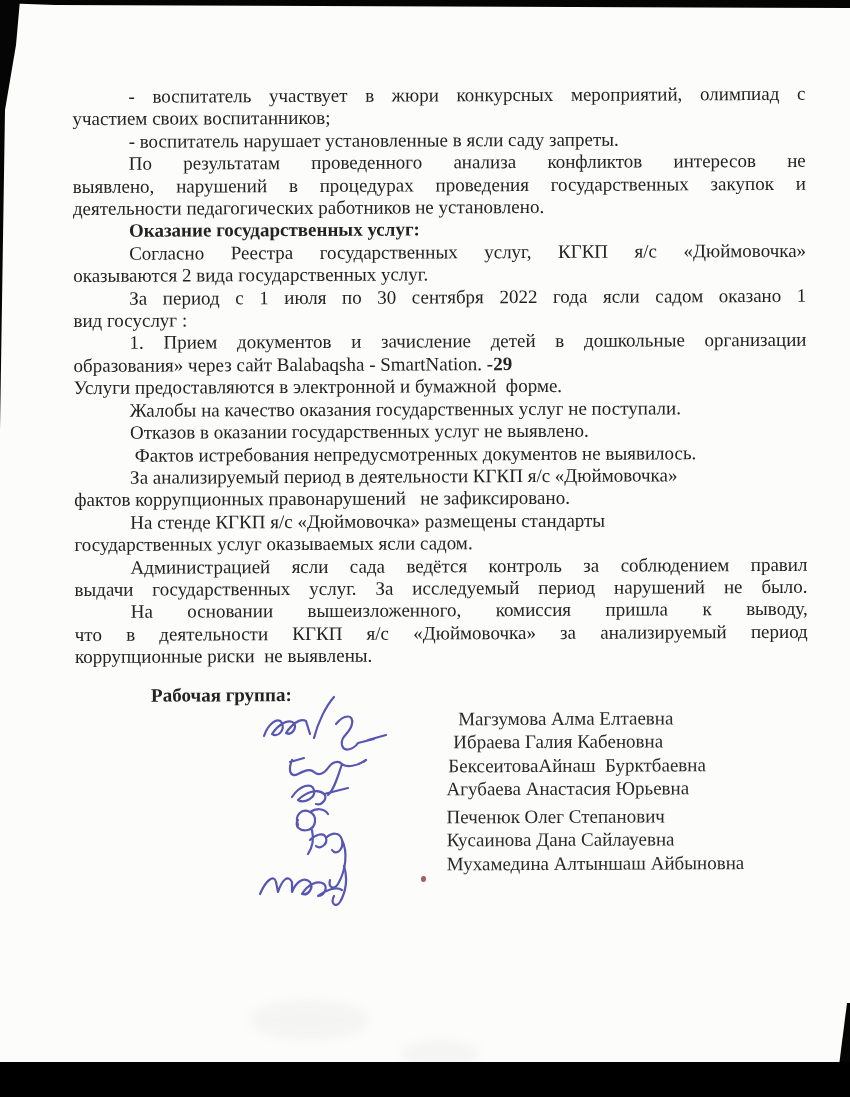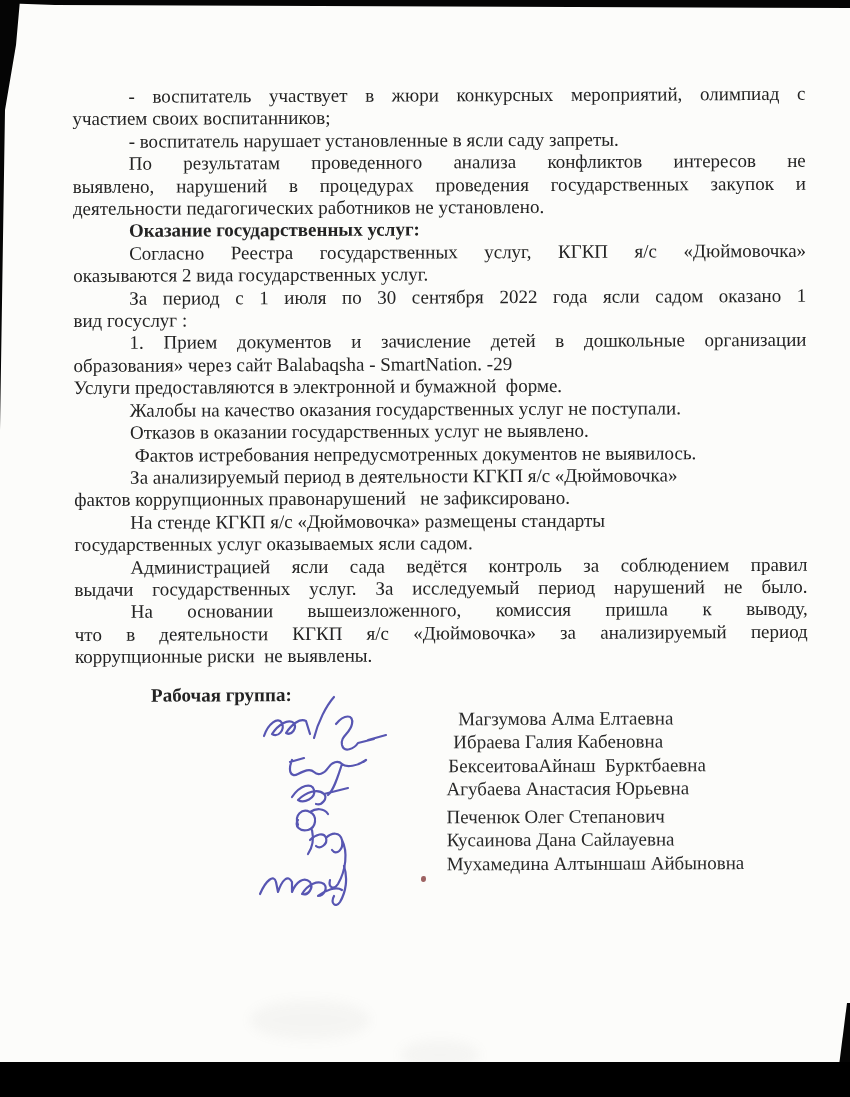--- a/index.html
+++ b/index.html
@@ -16,21 +16,21 @@
 
   .text-layer{position:absolute;left:72px;top:0;width:733px;color:#232323;
               font-size:19px;line-height:22.4px;transform:rotate(-0.25deg);
               transform-origin:0 0;z-index:2;}
   .text-layer p{margin:0;}
   p.first{margin-top:86px;}
   .ind{text-indent:56px;}
   .st{text-align:justify;text-align-last:justify;}
   .pre{white-space:pre-wrap;}
   .bold{font-weight:bold;}
-  b{font-weight:normal;text-align:right;}
+  b{font-weight:bold;text-align:right;}
 
   .wg-label{margin-top:16px !important;font-weight:bold;text-indent:76px;}
   .members{margin-top:2px;margin-left:371px;color:#292929;}
   .member{line-height:23.5px;white-space:pre-wrap;}
   .m1{padding-left:12px;}
   .m2{padding-left:7px;}
   .m3{padding-left:2px;}
   .mgap{margin-top:4px;}
 
   .signatures{position:absolute;left:252px;top:694px;width:150px;height:218px;z-index:3;}

